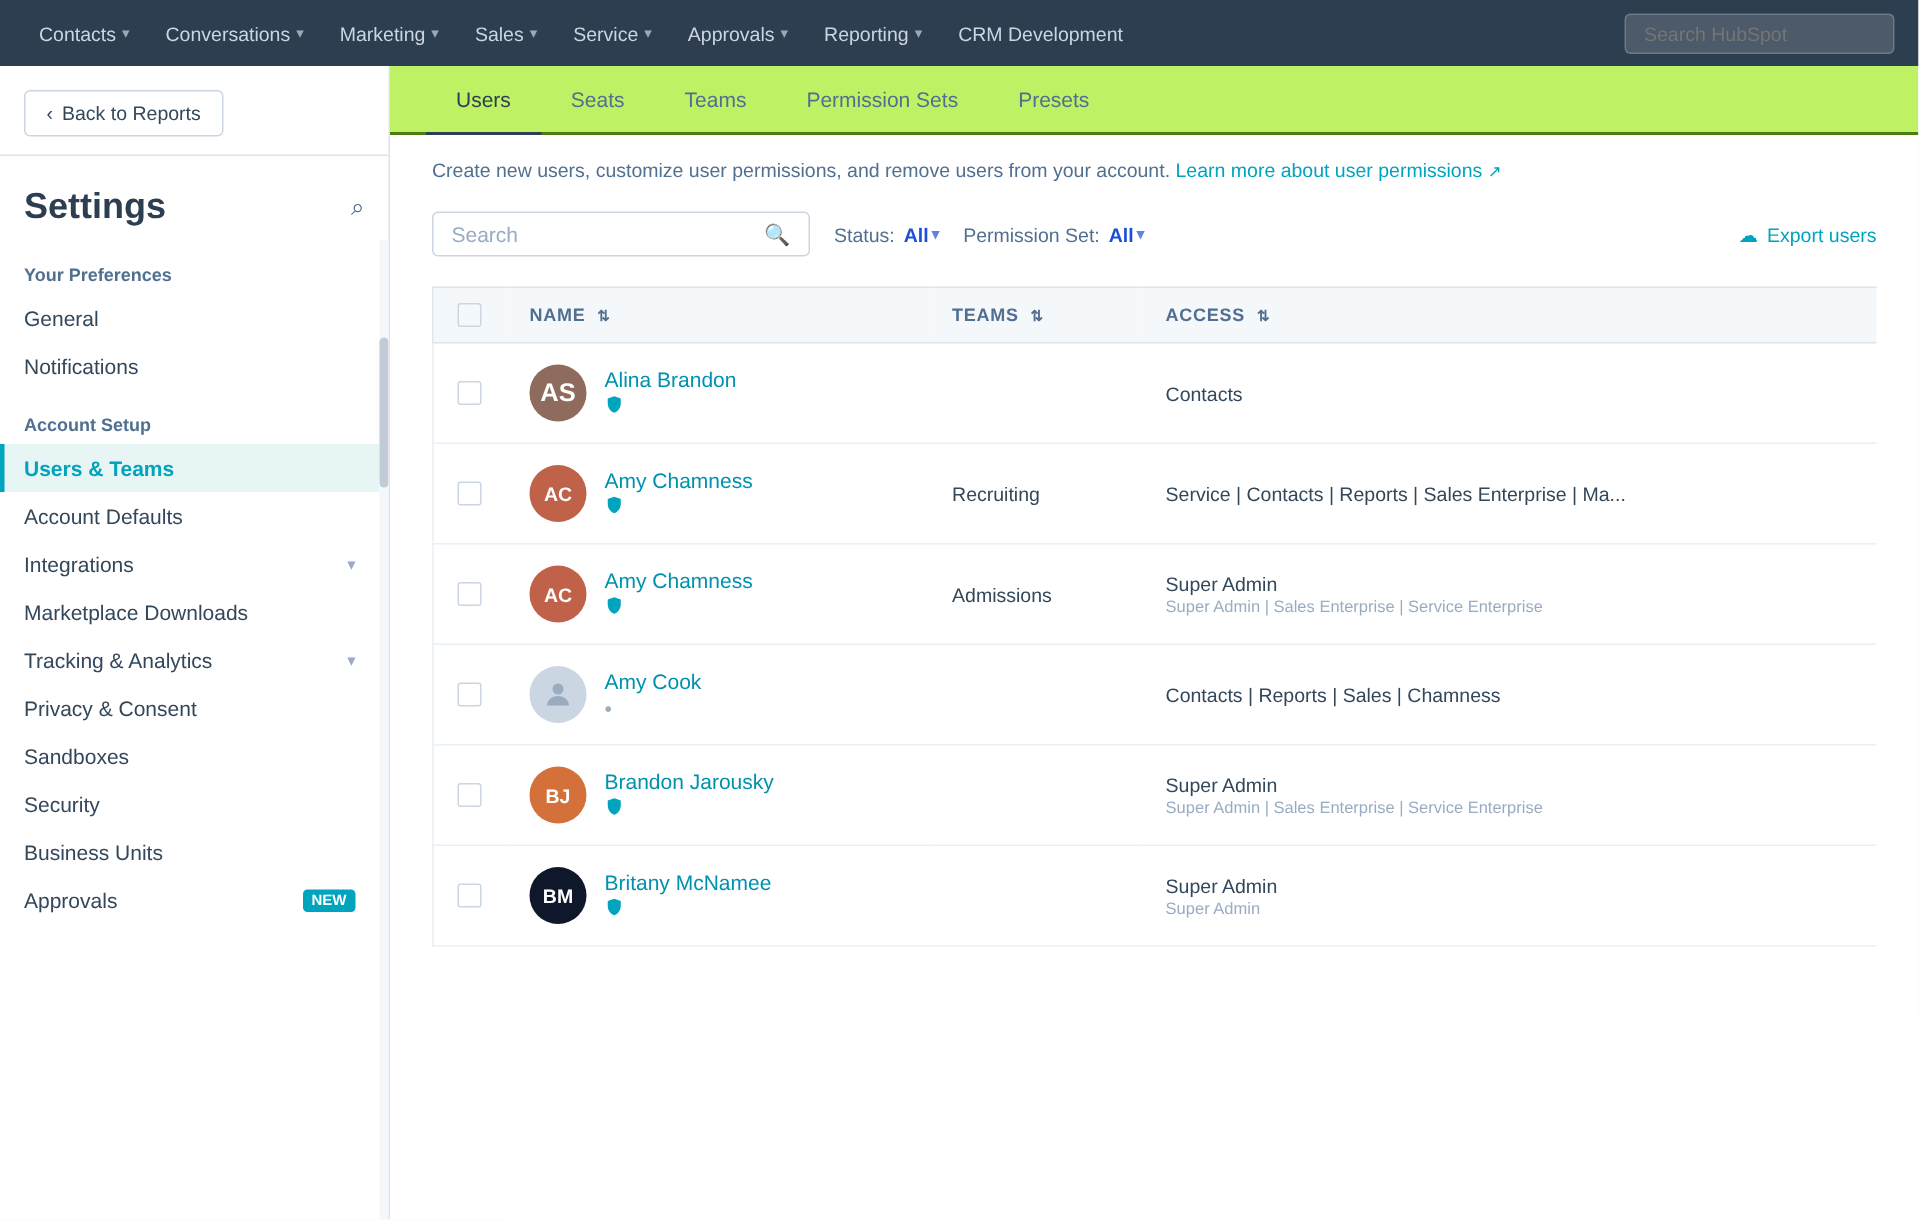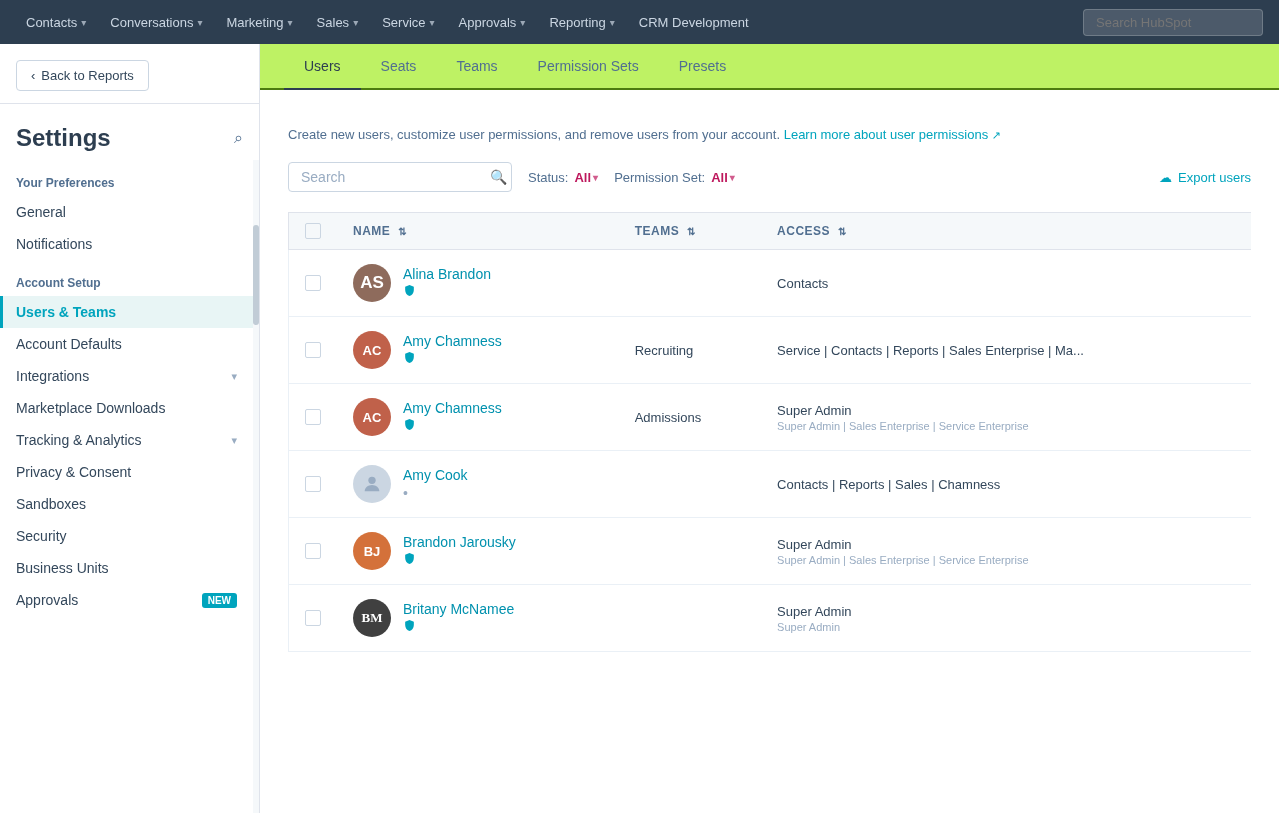--- a/index.html
+++ b/index.html
@@ -121,21 +121,21 @@
       font-size: 14px;
       color: #516f90;
       cursor: pointer;
       border-bottom: 2px solid transparent;
       margin-bottom: -2px;
       white-space: nowrap;
     }
     .tab.active { color: #2d3e50; border-bottom: 2px solid #2d3e50; font-weight: 500; }
 
     
-    .page-body { padding: 37px 28px; }
+    .page-body { padding: 16px 28px; }
 
     .info-bar {
       font-size: 13px;
       color: #516f90;
       margin-bottom: 20px;
     }
     .info-bar a { color: #00a4bd; text-decoration: none; }
 
     
     .filters-row {
@@ -144,42 +144,42 @@
       gap: 16px;
       margin-bottom: 20px;
     }
     .search-box {
       display: flex;
       align-items: center;
       border: 1px solid #cbd6e2;
       border-radius: 4px;
       background: #fff;
       padding: 6px 12px;
-      width: 224px;
+      width: 252px;
       gap: 8px;
     }
     .search-box input {
       border: none;
       outline: none;
       font-size: 14px;
       color: #33475b;
       flex: 1;
       background: transparent;
     }
     .search-box input::placeholder { color: #99acc2; }
     .search-icon-btn { color: #516f90; cursor: pointer; }
     .filter-group {
       display: flex;
       align-items: center;
       gap: 6px;
       font-size: 13px;
       color: #516f90;
     }
     .filter-value {
-      color: #be185d;
+      color: #1d4ed8;
       font-weight: 600;
       cursor: pointer;
       display: flex;
       align-items: center;
       gap: 2px;
     }
     .filter-value .chevron { font-size: 10px; }
     .filters-spacer { flex: 1; }
     .export-btn {
       display: flex;
@@ -580,21 +580,21 @@
                 <div class="access-text">Super Admin</div>
                 <div class="access-small">Super Admin | Sales Enterprise | Service Enterprise</div>
               </td>
             </tr>
             <tr>
               <td style="text-align: center;">
                 <div class="cb"></div>
               </td>
               <td>
                 <div class="user-cell">
-                  <div class="avatar" style="background-color: #404040; font-size: 13px; font-family: Liberation Serif, serif;">BM</div>
+                  <div class="avatar" style="background-color: #0f172a; font-size: 13px;">BM</div>
                   <div><a class="user-name-link" href="#">Britany McNamee</a><div class="user-badge">
                       <span class="shield-icon"><svg width="13" height="13" viewBox="0 0 24 24" fill="#00a4bd">
                           <path d="M12 2L4 5v6c0 5.25 3.5 10.15 8 11.35C16.5 21.15 20 16.25 20 11V5z"></path>
                         </svg></span>
                     </div></div>
                 </div>
               </td>
               <td></td>
               <td>
                 <div class="access-text">Super Admin</div>

